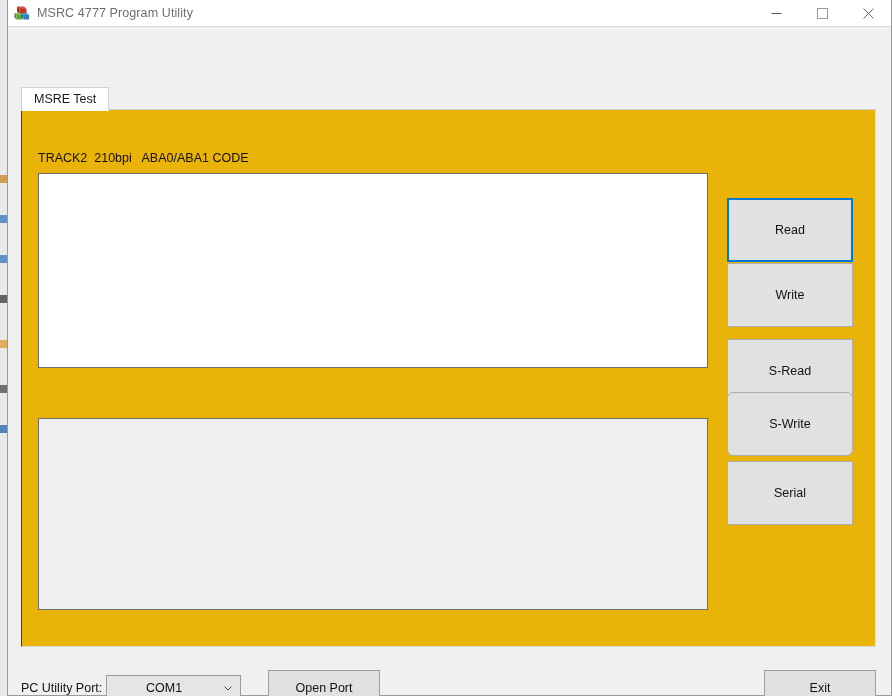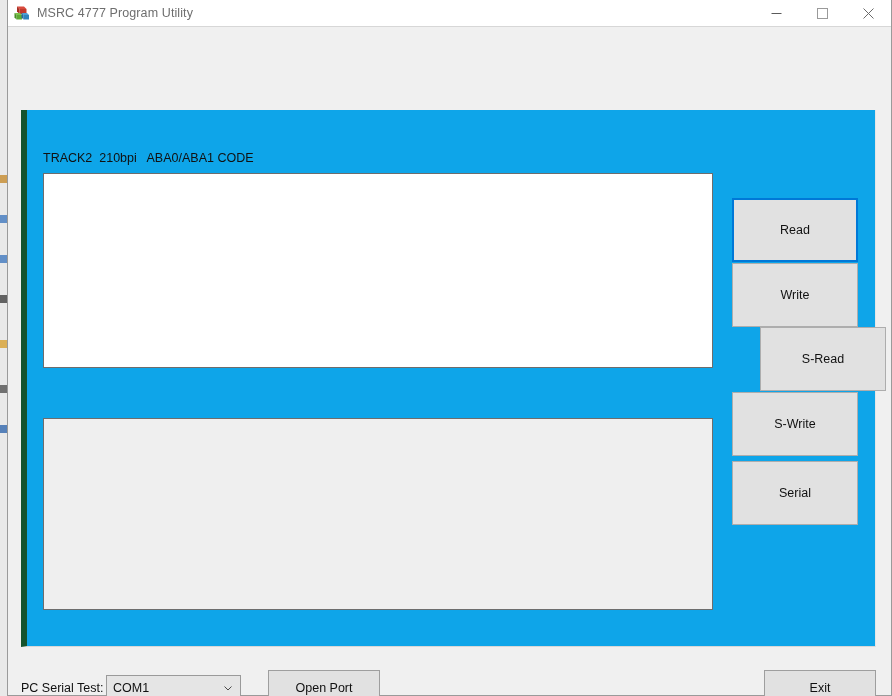--- a/index.html
+++ b/index.html
@@ -112,22 +112,22 @@
     align-items: center;
     font-size: 12.5px;
     color: #1a1a1a;
     z-index: 2;
   }
   #tab-page {
     position: absolute;
     left: 0; top: 23px;
     width: 855px;
     height: 537px;
-    background: #0ea5e9;
-    border-left: 6px solid #14532d;
+    background: #eab308;
+    border-left: 1px solid #14532d;
     border-right: 1px solid #e6e6e6;
     border-bottom: 1px solid #d8d8d8;
   }
 
   
   .track-label {
     position: absolute;
     font-size: 12.5px;
     color: #111111;
     white-space: pre;
@@ -170,22 +170,22 @@
     display: flex;
     align-items: center;
     justify-content: center;
     padding: 0;
   }
   .action-btn.focused {
     border: 2px solid #0078d7;
   }
   #btn-read   { left: 705px; top: 88px; }
   #btn-write  { left: 705px; top: 153px; }
-  #btn-sread  { left: 705px; top: 217px; margin-left: 28px; }
-  #btn-swrite { left: 705px; top: 282px; }
+  #btn-sread  { left: 705px; top: 229px; }
+  #btn-swrite { left: 705px; top: 282px; border-radius: 6px; }
   #btn-cancel { left: 705px; top: 351px; }
 
   
   #serial-label {
     position: absolute;
     left: 13px; top: 654px;
     font-size: 12.5px;
     color: #111111;
   }
   #serial-select {
@@ -193,21 +193,21 @@
     left: 98px; top: 648px;
     width: 135px; height: 25px;
     background: #e5e5e5;
     border: 1px solid #9a9a9a;
     display: flex;
     align-items: center;
     padding: 0 6px;
     font-size: 12.5px;
     color: #111111;
   }
-  #serial-select .sel-value { flex: 1; }
+  #serial-select .sel-value { flex: 1; margin-left: 33px; }
   #chev { width: 12px; height: 12px; }
   #btn-openport {
     position: absolute;
     left: 260px; top: 643px;
     width: 112px; height: 36px;
     background: #e1e1e1;
     border: 1px solid #9e9e9e;
     font-size: 12.5px;
     color: #111111;
     font-family: "Liberation Sans", sans-serif;
@@ -278,36 +278,41 @@
           <line x1="0.5" y1="0.5" x2="10.5" y2="10.5" stroke="#6a6a6a" stroke-width="1"></line>
           <line x1="10.5" y1="0.5" x2="0.5" y2="10.5" stroke="#6a6a6a" stroke-width="1"></line>
         </svg>
       </button>
     </div>
   </div>
 
   <div id="client">
 
     <div id="tab-control">
+      <div id="tab-strip">
+        <div id="tab-msre">
+          <span>MSRE Test</span>
+        </div>
+      </div>
       <div id="tab-page">
 
         <div class="track-label" id="label-track2">TRACK2  210bpi   ABA0/ABA1 CODE</div>
         <textarea class="textbox" id="textbox-track2" placeholder="" style=""></textarea>
 
         <textarea class="textbox" id="textbox-track3" placeholder="" style=""></textarea>
 
         <button class="action-btn focused" id="btn-read">Read</button>
         <button class="action-btn" id="btn-write">Write</button>
         <button class="action-btn" id="btn-sread">S-Read</button>
         <button class="action-btn" id="btn-swrite">S-Write</button>
         <button class="action-btn" id="btn-cancel">Serial</button>
       </div>
     </div>
 
-    <div id="serial-label">PC Serial Test:</div>
+    <div id="serial-label">PC Utility Port:</div>
 
     <div id="serial-select">
       <span class="sel-value">COM1</span>
       <svg id="chev" viewBox="0 0 12 12">
         <polyline points="2.5,4.5 6,8 9.5,4.5" fill="none" stroke="#4a4a4a" stroke-width="1"></polyline>
       </svg>
     </div>
 
     <button id="btn-openport">Open Port</button>
     <button id="btn-exit">Exit</button>

